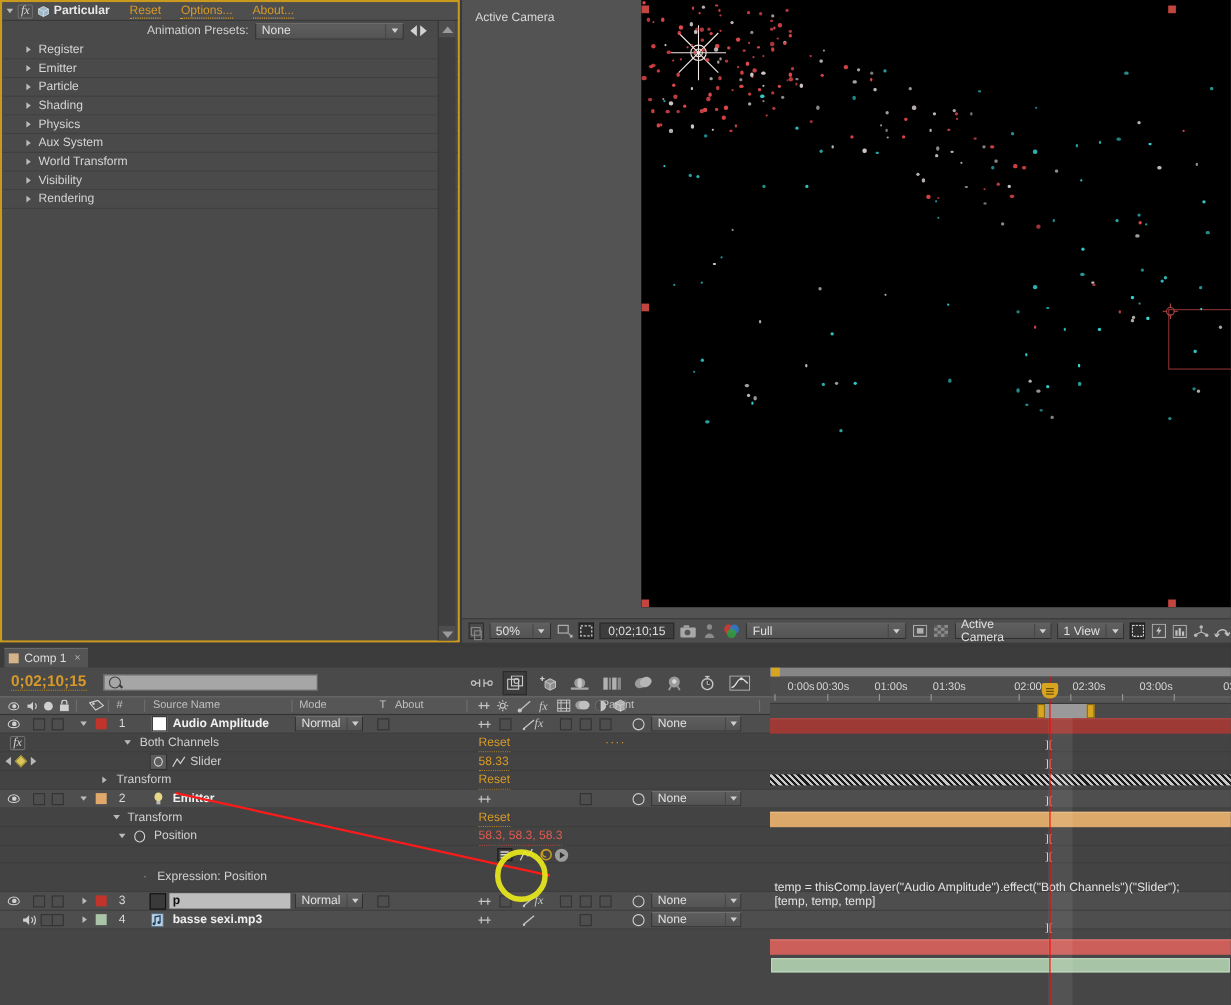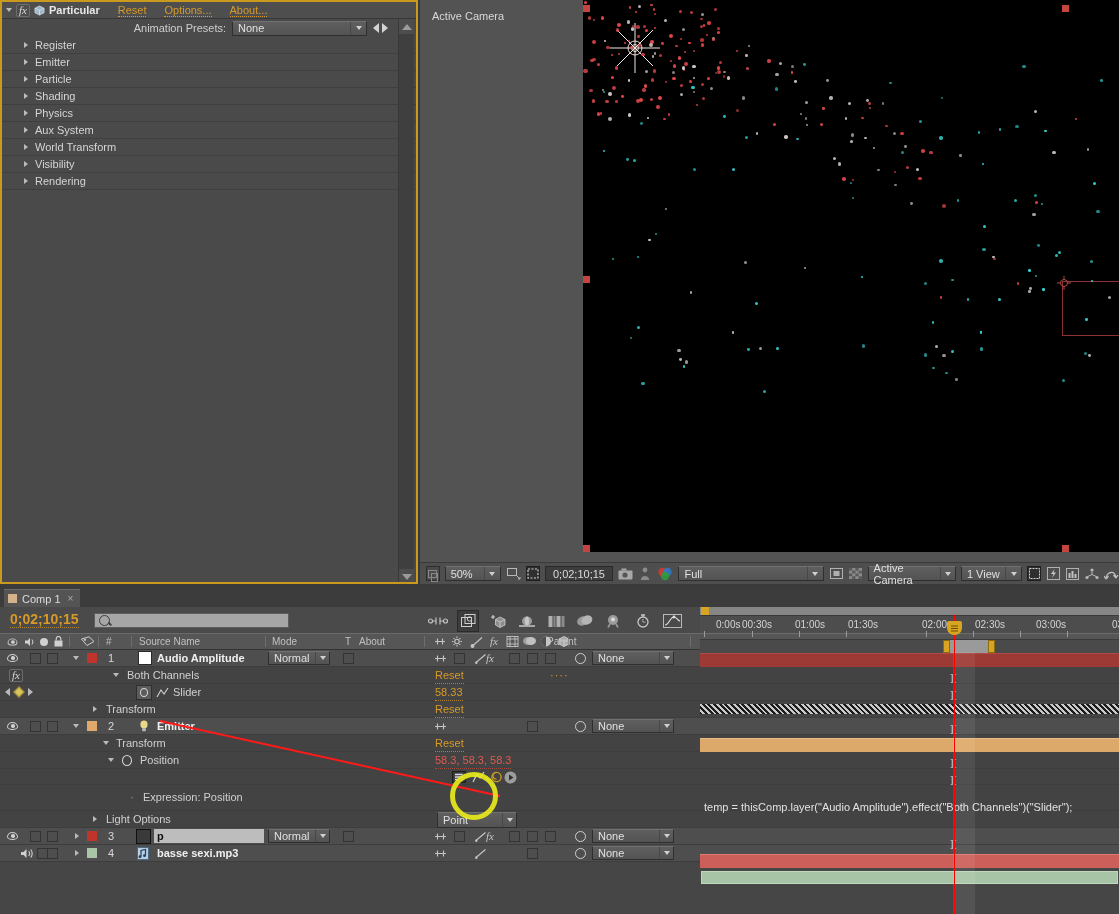--- a/index.html
+++ b/index.html
@@ -991,32 +991,20 @@
             <path d="M5 3.5 L9.5 6.5 L5 9.5 Z" fill="#2e2e2e"></path>
           </svg>
         </span>
     </div>
 
     <div class="row dk" style="height:26px;">
       <span class="cell" style="left:130px;color:#9a9a9a;top:4px;">·</span>
       <span class="cell prop" style="left:143px;top:4px;">Expression: Position</span>
     </div>
 
-    <div class="row dk">
-      <span class="cell" style="left:93px;">
-          <span class="tri tri-right"></span>
-        </span>
-      <span class="cell prop" style="left:106px;">Light Options</span>
-      <span class="cell dropdown" style="left:437px;top:1px;width:80px;">
-        <span>Point</span>
-        <span class="dd-arrow" style="width:13px;">
-            <i></i>
-          </span>
-        </span>
-    </div>
 
     <div class="row" style="background:#4e4e4e;">
       <span class="cell" style="left:7px;">
           <span class="eye"></span>
         </span>
       <span class="cell" style="left:30px;">
           <span class="sqbox"></span>
         </span>
       <span class="cell" style="left:47px;">
           <span class="sqbox"></span>
@@ -1178,20 +1166,21 @@
 
     <span class="kf" style="left:250px;top:65px;">][</span>
     <span class="kf" style="left:250px;top:82px;">][</span>
     <span class="kf" style="left:250px;top:116px;">][</span>
     <span class="kf" style="left:250px;top:150px;">][</span>
     <span class="kf" style="left:250px;top:167px;">][</span>
     <span class="kf" style="left:250px;top:231px;">][</span>
 
     <div id="expr-text" style="left:4px;top:194px;">
         <div>temp = thisComp.layer("Audio Amplitude").effect("Both Channels")("Slider");</div>
+        <div>[temp, temp, temp]</div>
       </div>
 
     <div id="cti" style="left:254px;top:8px;bottom:0;"></div>
     <div id="cti-head" style="left:247px;top:14px;">
       <svg width="9" height="9" viewBox="0 0 9 9">
           <path d="M1 2 L8 2 M1 4.5 L8 4.5 M1 7 L8 7" stroke="#6b4f08" stroke-width="1.1"></path>
         </svg>
     </div>
   </div>
 </div>

